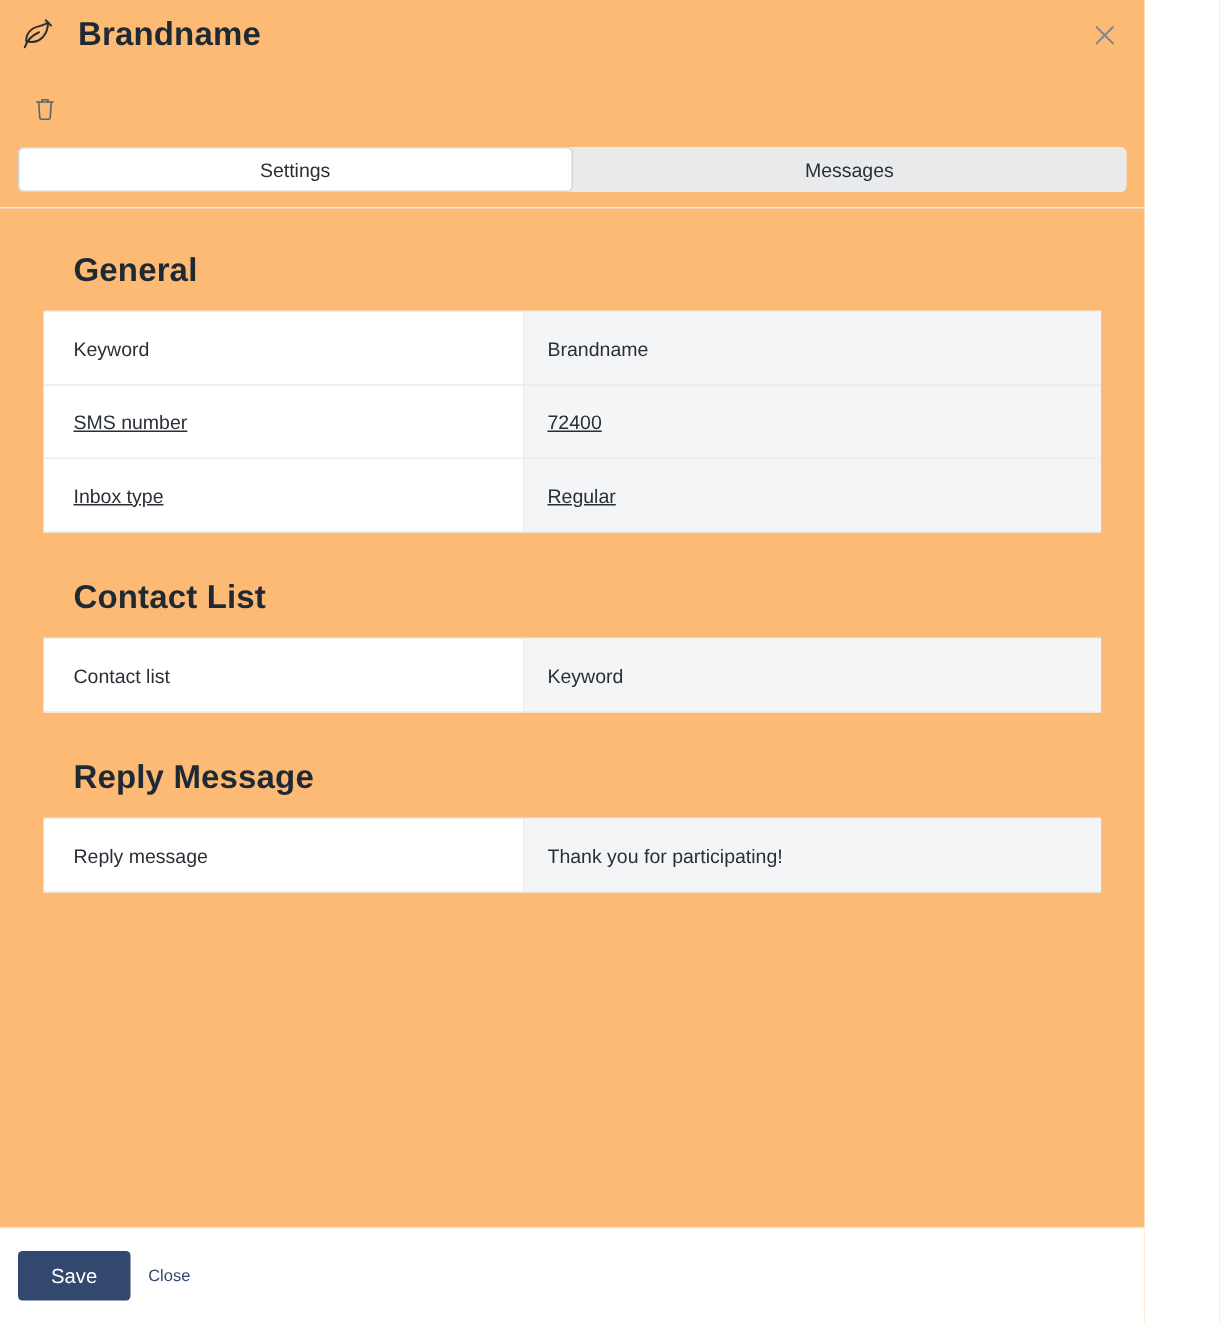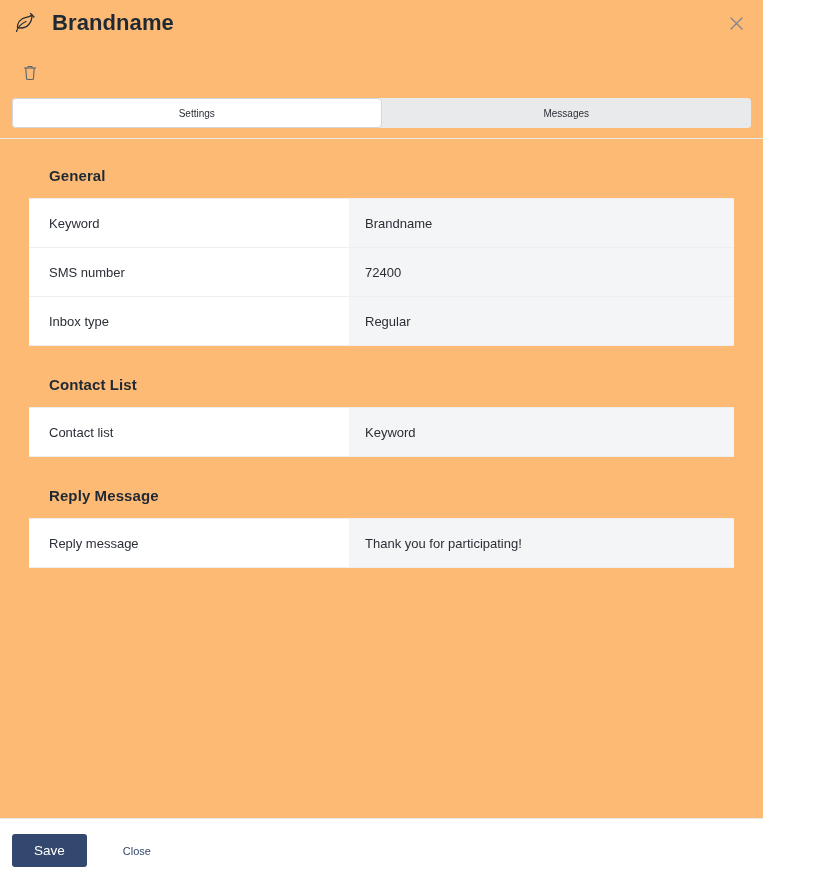--- a/index.html
+++ b/index.html
@@ -87,42 +87,42 @@
     border-radius: 4px;
     overflow: hidden;
     background: #e9eaec;
     flex: none;
   }
   .tab {
     flex: 1 1 50%;
     display: flex;
     align-items: center;
     justify-content: center;
-    font-size: 10px;
+    font-size: 13px;
     color: #2a2f36;
     cursor: pointer;
     background: #e9eaec;
     border: 1px solid transparent;
   }
   .tab.active {
     background: #ffffff;
     border: 1px solid #d3d6da;
     border-radius: 4px;
   }
 
   
   .content {
     flex: 1 1 auto;
     overflow: hidden;
     border-top: 1px solid #e7e8ea;
     margin-top: 10px;
     padding: 0 29px;
   }
   .section-title {
-    font-size: 15px;
+    font-size: 22px;
     font-weight: 700;
     color: #1f2933;
     letter-spacing: 0.1px;
     padding: 30px 0 14px 20px;
   }
   .section-title.first { padding-top: 28px; }
 
   table.kv {
     width: 100%;
     border-collapse: collapse;
@@ -138,31 +138,31 @@
   }
   table.kv td.k {
     width: 320px;
     padding-left: 20px;
     background: #ffffff;
   }
   table.kv td.v {
     padding-left: 16px;
     background: #f4f5f6;
   }
-  table.kv tr + tr td { border-top: none; }
+  table.kv tr + tr td { border-top: none; text-decoration: underline; }
 
   
   .footer {
     height: 64px;
     flex: none;
     border-top: 1px solid #e7e8ea;
     display: flex;
     align-items: center;
     padding-left: 12px;
-    gap: 24px;
+    gap: 0;
     background: #ffffff;
   }
   .btn-save {
     background: #33486e;
     color: #ffffff;
     font-size: 13.5px;
     border: none;
     border-radius: 3px;
     height: 33px;
     padding: 0 22px;

